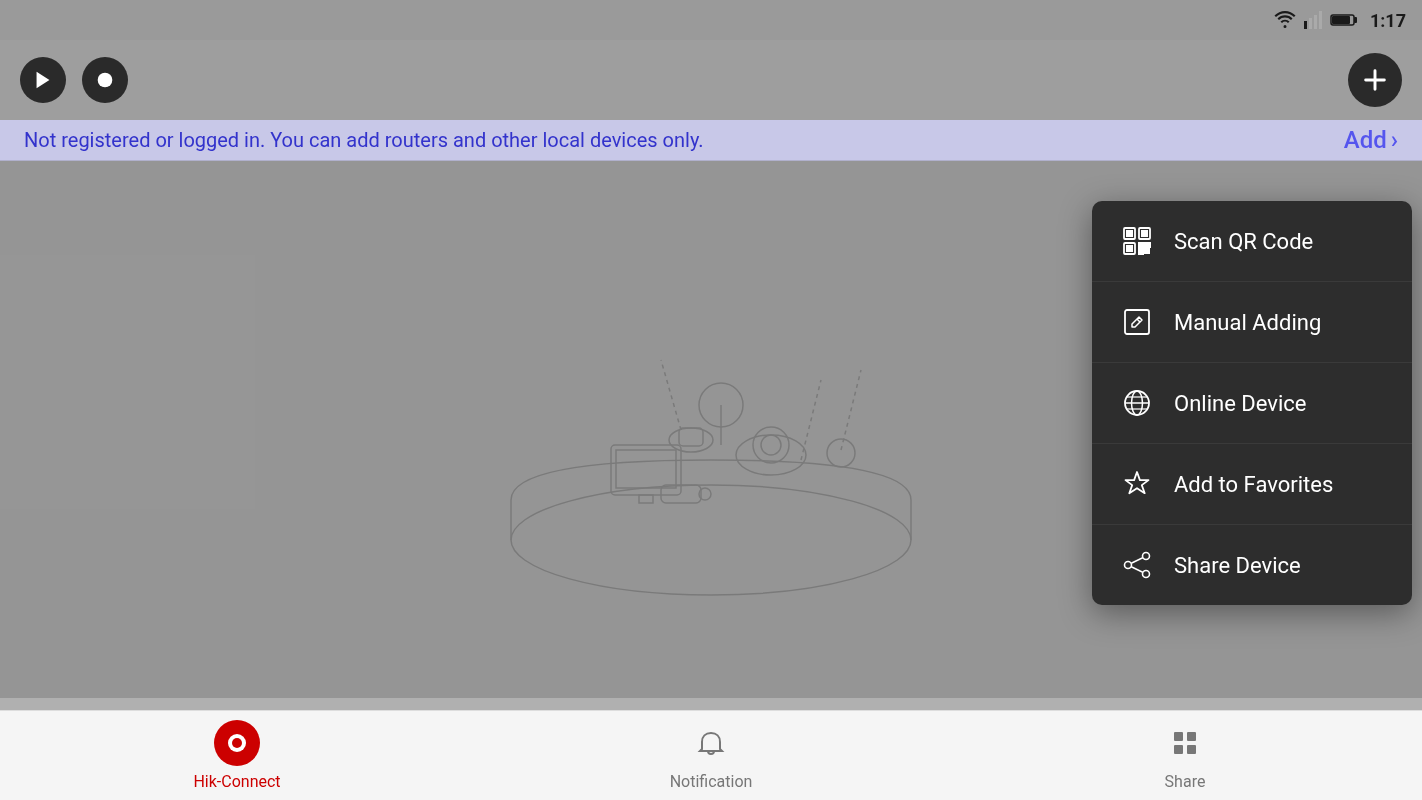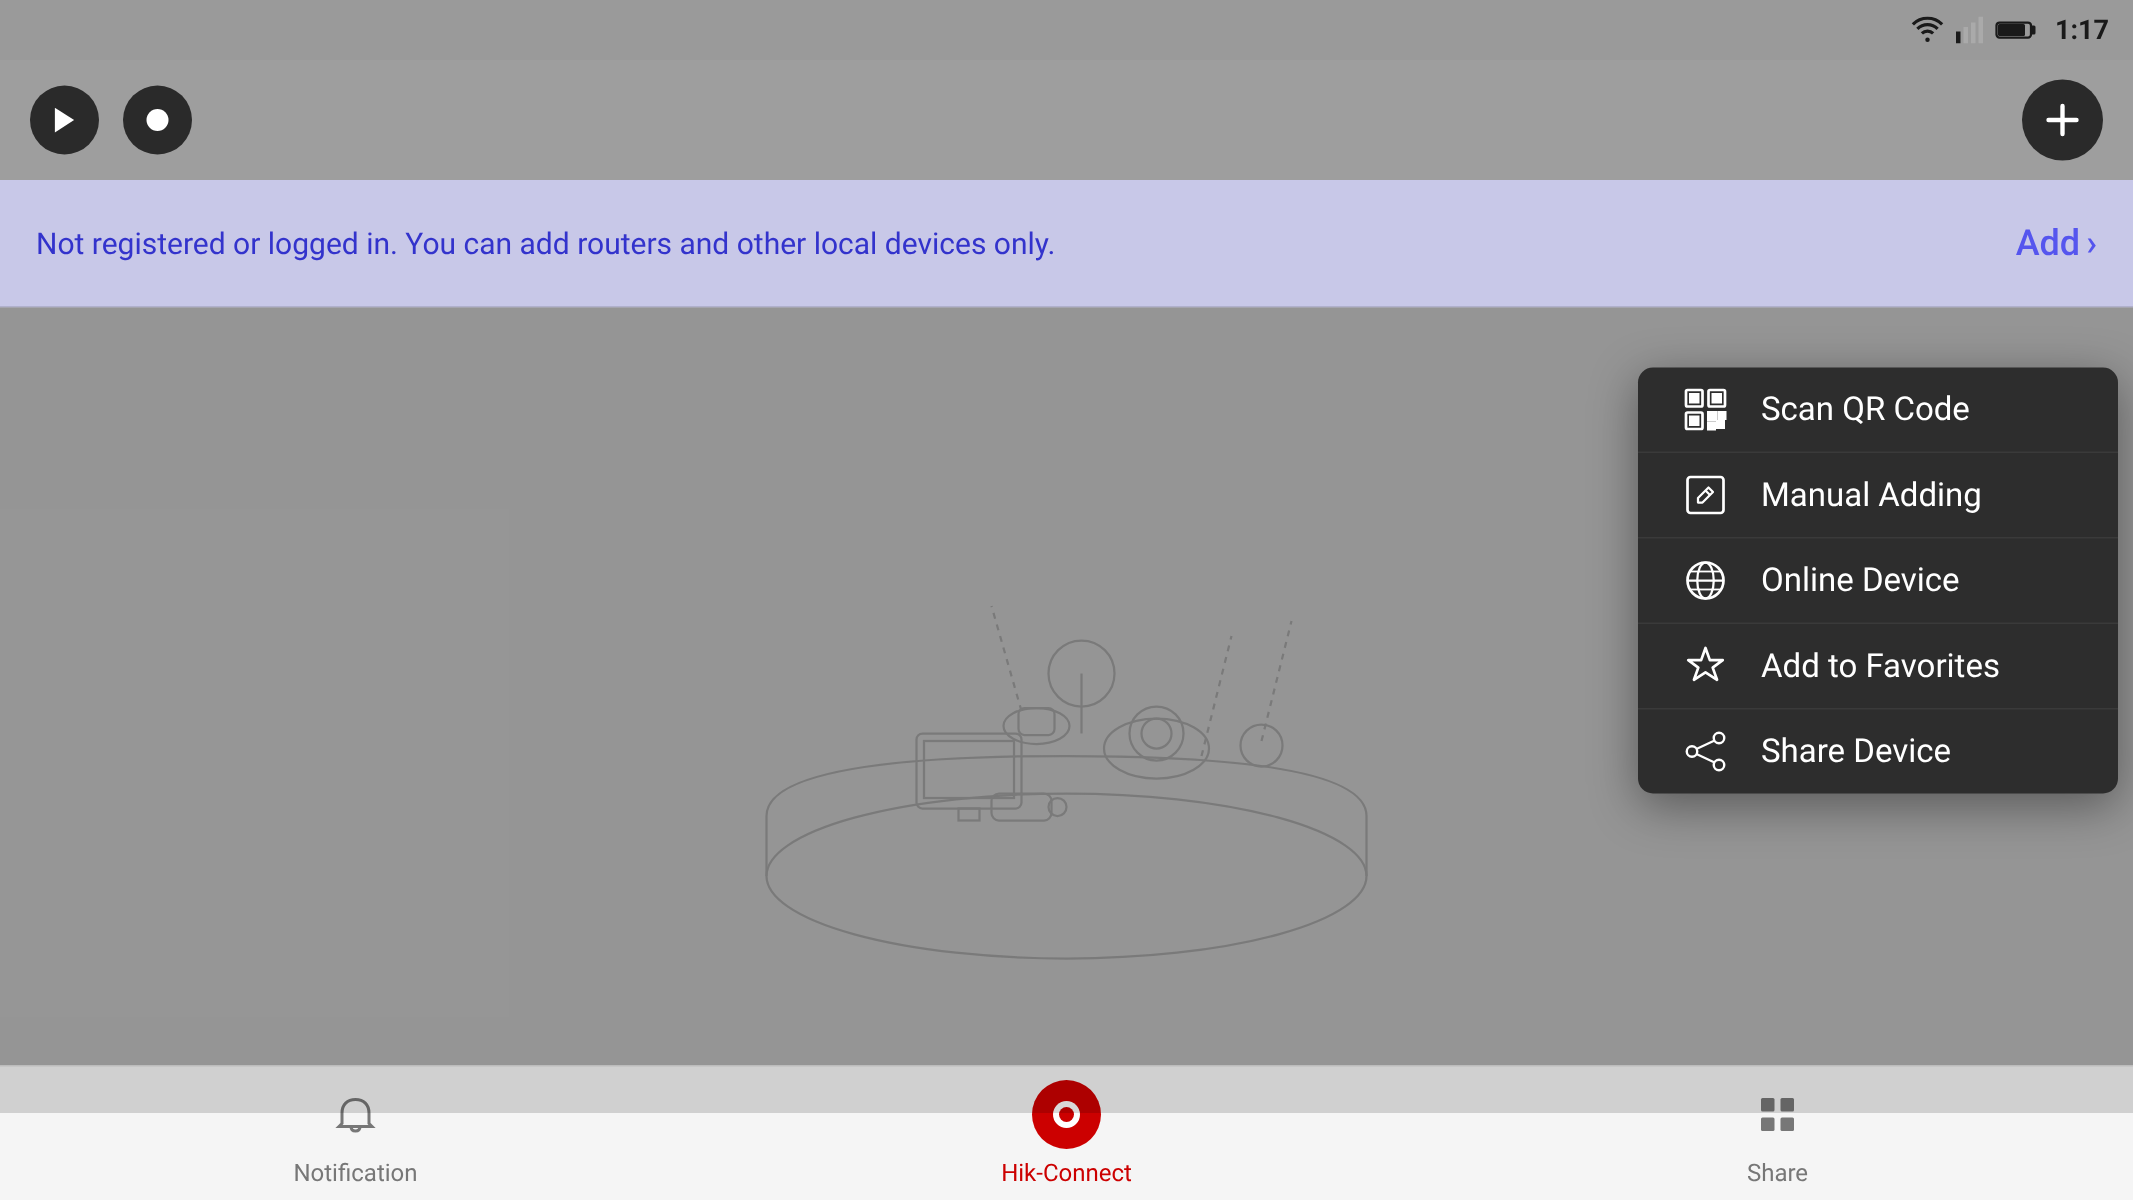--- a/index.html
+++ b/index.html
@@ -77,21 +77,21 @@
       align-items: center;
       justify-content: center;
       cursor: pointer;
       border: none;
     }
 
     
     #notification-banner {
       width: 100%;
       background: #c8c8e8;
-      padding: 28px 24px;
+      padding: 6px 24px;
       border-bottom: 1px solid #b0b0cc;
       display: flex;
       align-items: center;
       justify-content: space-between;
     }
 
     .banner-text {
       color: #3333cc;
       font-size: 20px;
       font-weight: 400;
@@ -135,21 +135,21 @@
       border-radius: 10px;
       overflow: hidden;
       z-index: 100;
       box-shadow: 0 8px 32px rgba(0,0,0,0.4);
     }
 
     .menu-item {
       display: flex;
       align-items: center;
       gap: 20px;
-      padding: 11px 28px;
+      padding: 23px 28px;
       cursor: pointer;
       border-bottom: 1px solid #3a3a3a;
       transition: background 0.15s;
     }
 
     .menu-item:last-child {
       border-bottom: none;
       text-align: center;
     }
 
@@ -408,33 +408,33 @@
       </div>
       <span class="menu-label">Share Device</span>
     </div>
   </div>
 </div>
 
 <div id="bottom-nav">
 
   <div class="nav-item">
     <div class="nav-icon-container">
+      <div class="hik-icon"></div>
+    </div>
+    <span class="nav-label active">Hik-Connect</span>
+  </div>
+
+  <div class="nav-item">
+    <div class="nav-icon-container">
       <svg width="36" height="36" viewBox="0 0 36 36" fill="none" stroke="#777" stroke-width="2">
         <path d="M7 26 L9 24 L9 17 C9 11.5 12.5 8 18 8 C23.5 8 27 11.5 27 17 L27 24 L29 26 Z"></path>
         <path d="M15 26 Q15 29 18 29 Q21 29 21 26"></path>
       </svg>
     </div>
     <span class="nav-label">Notification</span>
-  </div>
-
-  <div class="nav-item">
-    <div class="nav-icon-container">
-      <div class="hik-icon"></div>
-    </div>
-    <span class="nav-label active">Hik-Connect</span>
   </div>
 
   <div class="nav-item">
     <div class="nav-icon-container">
       <svg width="36" height="36" viewBox="0 0 36 36" fill="#777">
         <rect x="7" y="7" width="9" height="9" rx="1"></rect>
         <rect x="20" y="7" width="9" height="9" rx="1"></rect>
         <rect x="7" y="20" width="9" height="9" rx="1"></rect>
         <rect x="20" y="20" width="9" height="9" rx="1"></rect>
       </svg>

